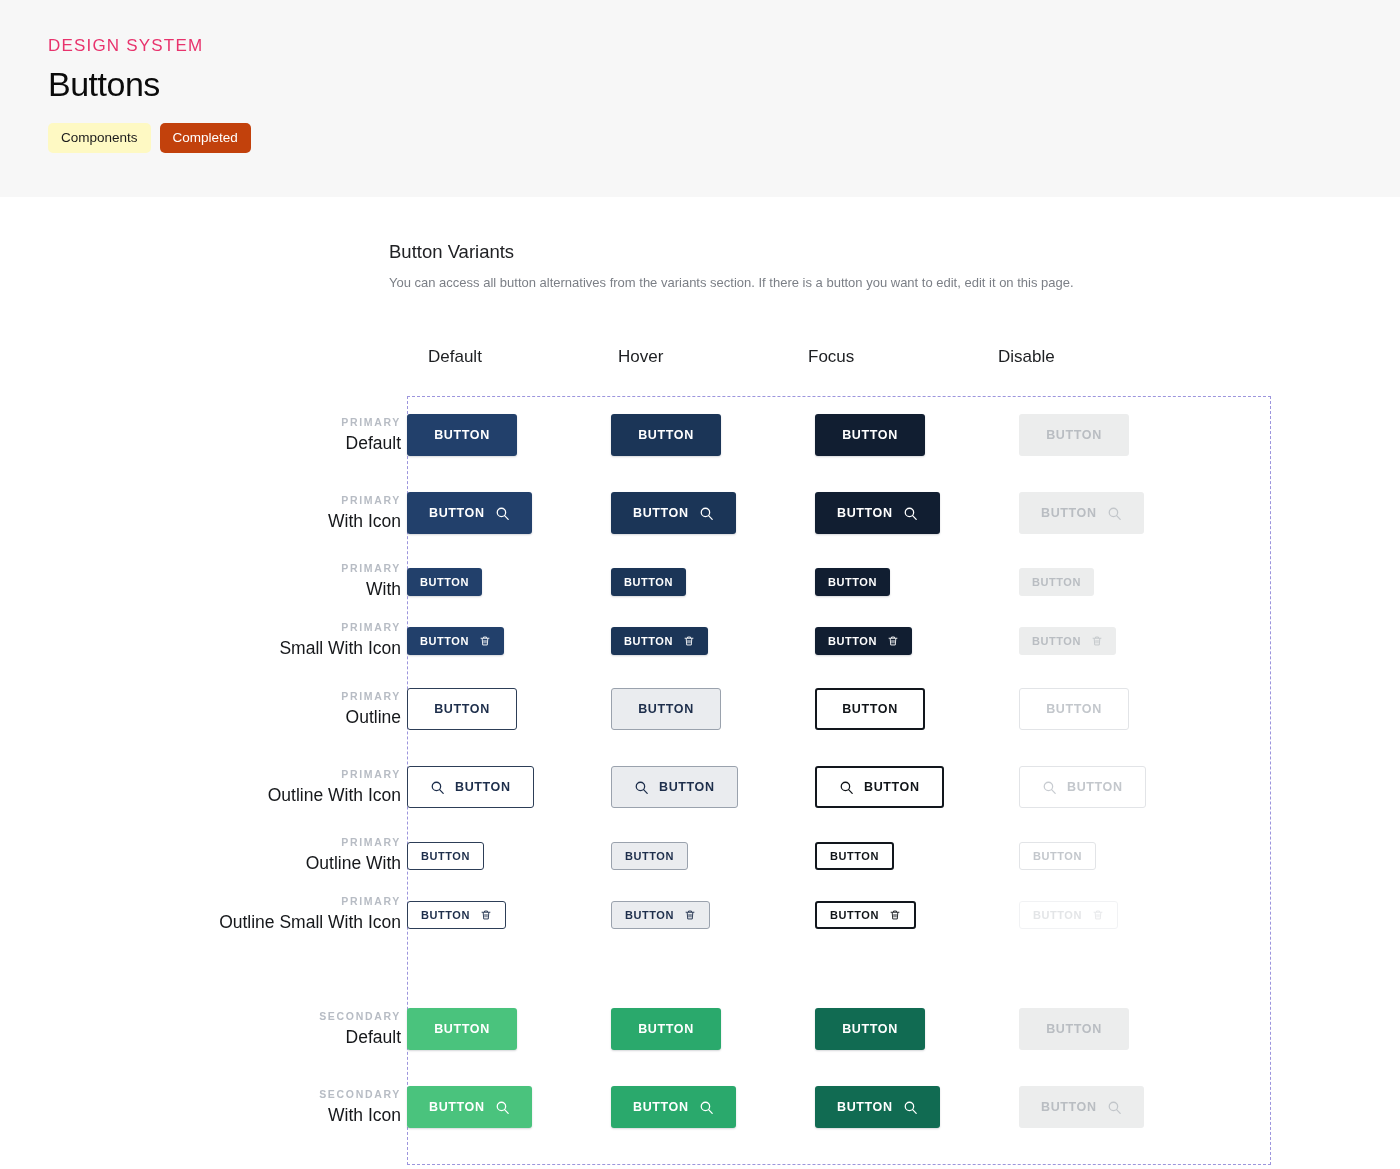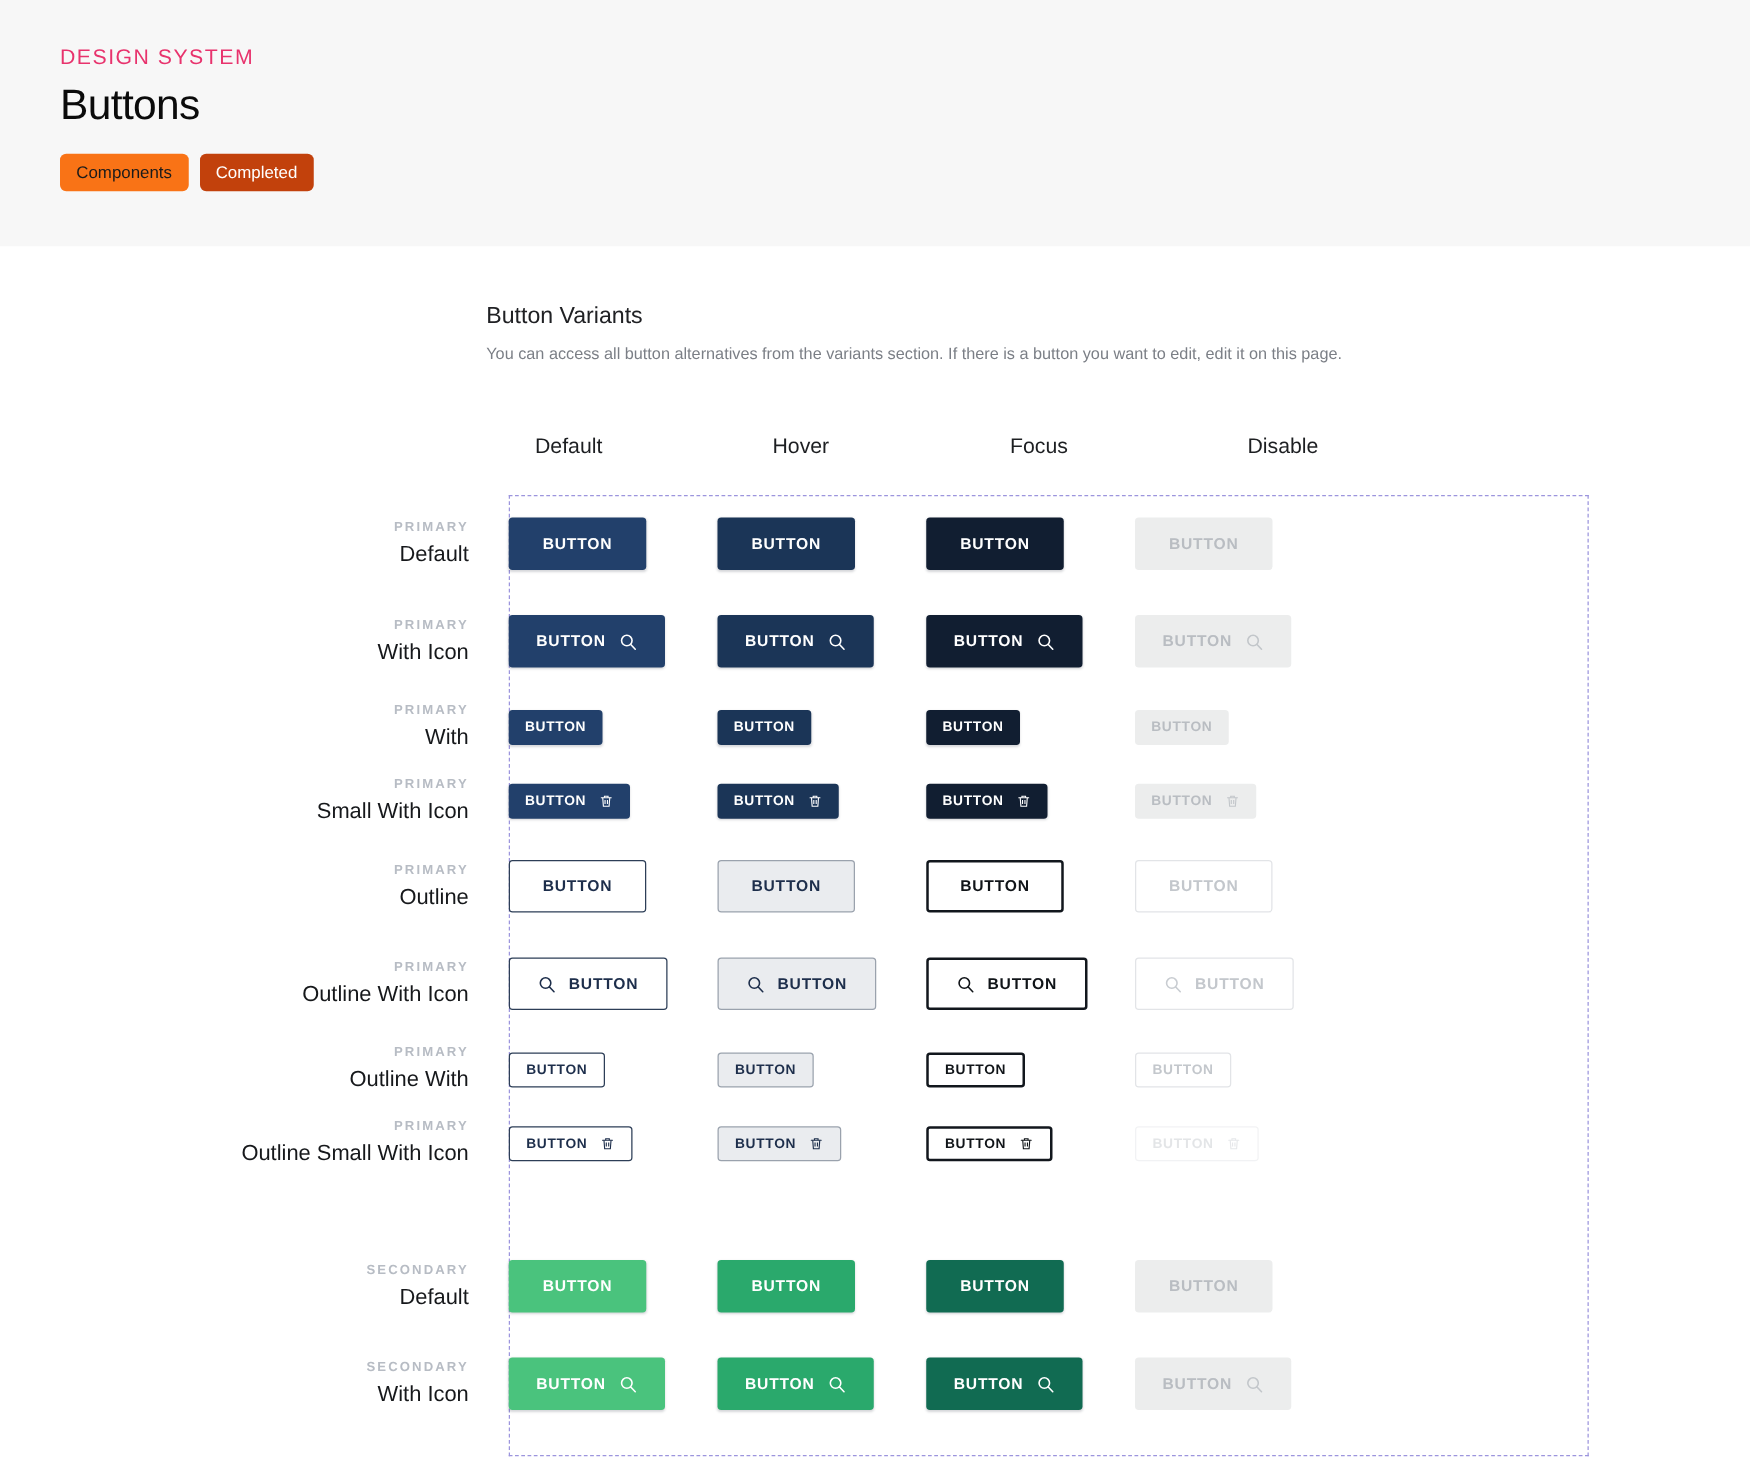--- a/index.html
+++ b/index.html
@@ -33,21 +33,21 @@
     line-height: 1.16;
     margin-bottom: 19px;
   }
   .chip-row { display: flex; gap: 9px; }
   .chip {
     font-size: 13.5px;
     padding: 7px 13px;
     border-radius: 5px;
     line-height: 1.15;
   }
-  .chip-neutral { background: #f97316; color: #1b1b1b; }
+  .chip-neutral { background: #fef9c3; color: #1b1b1b; }
   .chip-success { background: #c2410c; color: #ffffff; }
 
   
   .content { position: relative; padding-top: 44px; }
   .section-head { padding-left: 389px; }
   .section-title {
     font-size: 18.5px; color: #202124; font-weight: normal; margin-bottom: 12px;
   }
   .section-desc { font-size: 13px; color: #7b7f86; }
 
@@ -70,39 +70,39 @@
     pointer-events: none;
   }
 
   .row {
     display: flex;
     align-items: center;
     position: relative;
   }
   .row-label {
     width: 407px;
-    padding-right: 32px;
+    padding-right: 6px;
     text-align: right;
     flex: none;
   }
   .row-kicker {
     font-size: 10.5px;
     letter-spacing: 0.16em;
     color: #b7bcc4;
     font-weight: bold;
     text-transform: uppercase;
     line-height: 1.6;
   }
   .row-name {
     font-size: 17.5px;
     color: #16181b;
     line-height: 1.45;
   }
   .cells { display: flex; flex: 1; }
-  .cell { width: 167px; display: flex; align-items: flex-end; }
+  .cell { width: 204px; display: flex; align-items: flex-end; }
 
   
   .btn {
     display: inline-flex;
     align-items: center;
     justify-content: center;
     gap: 10px;
     font-family: "Liberation Sans", sans-serif;
     font-weight: bold;
     letter-spacing: 0.05em;

